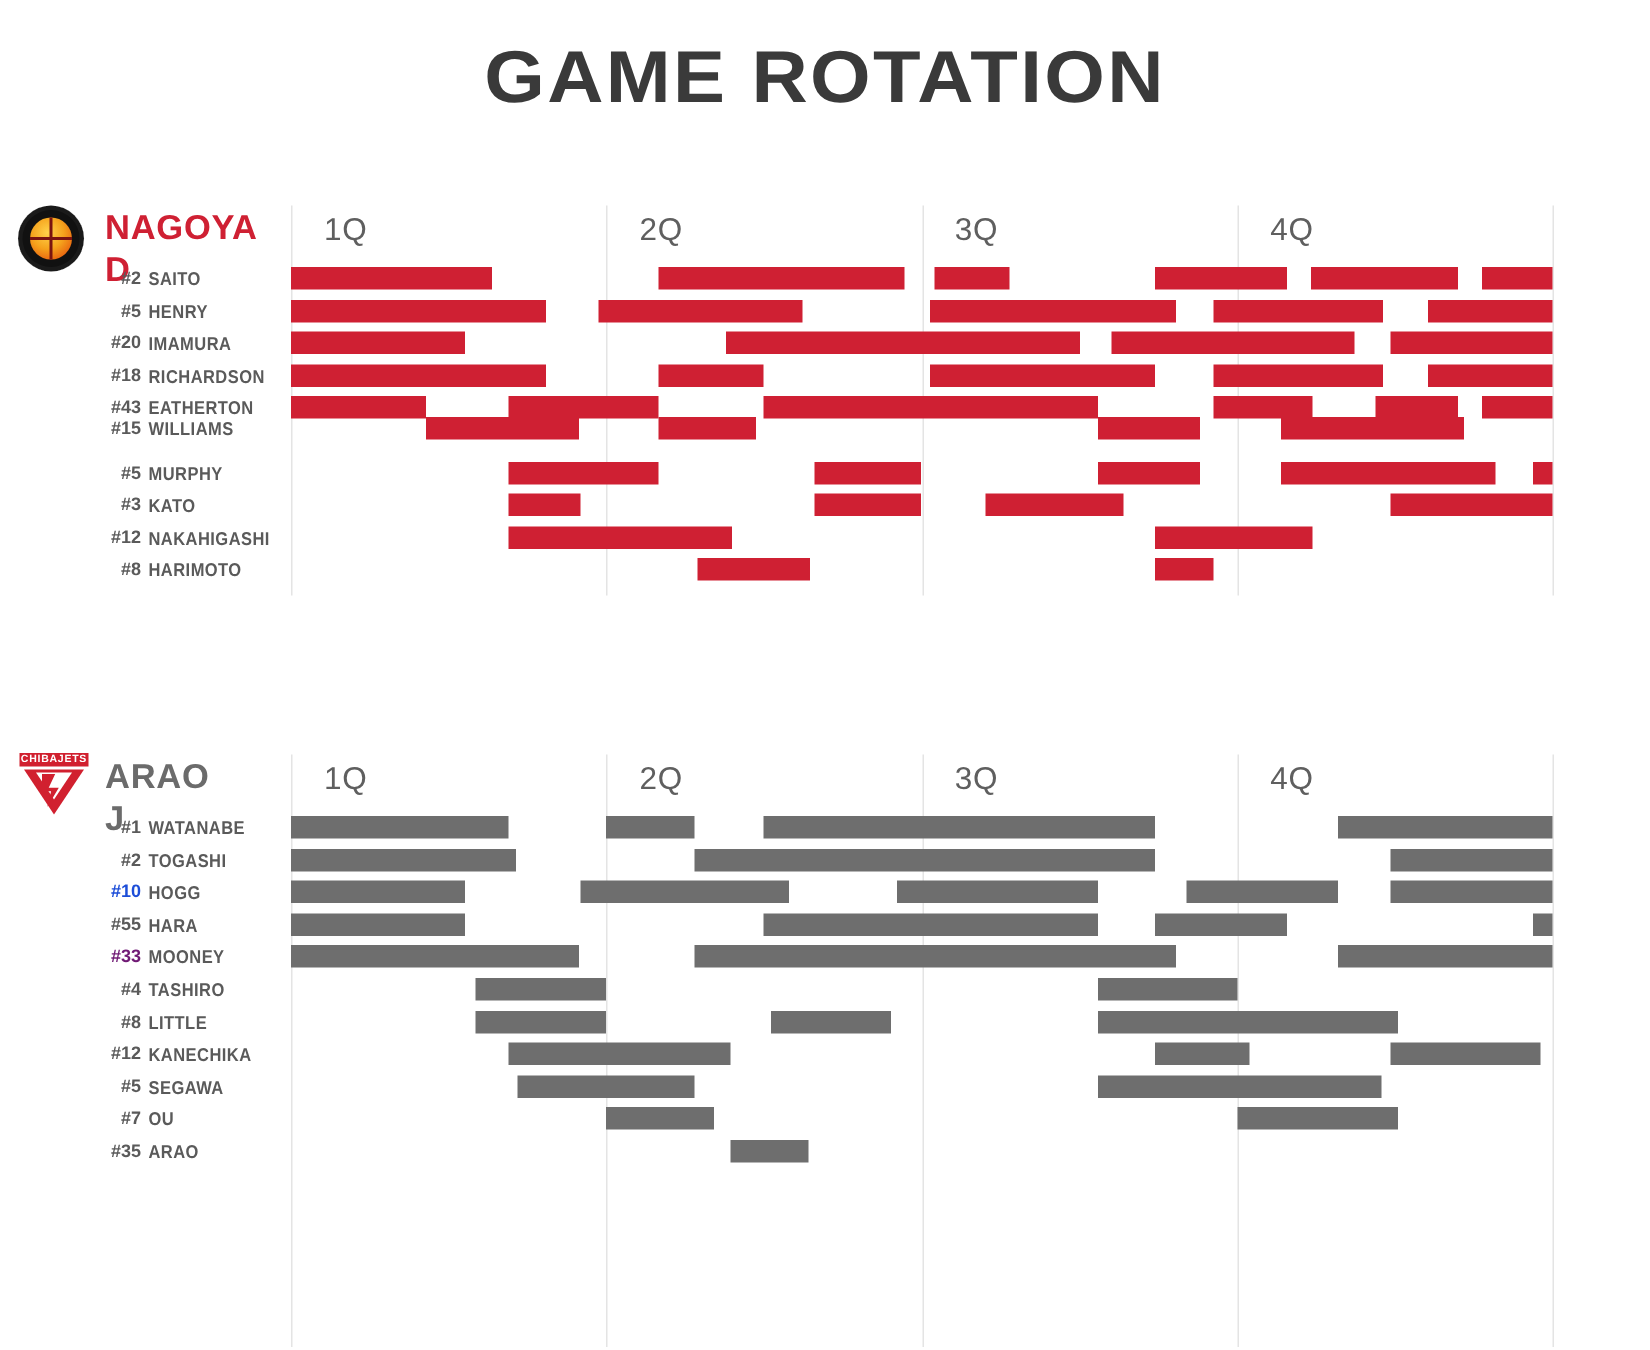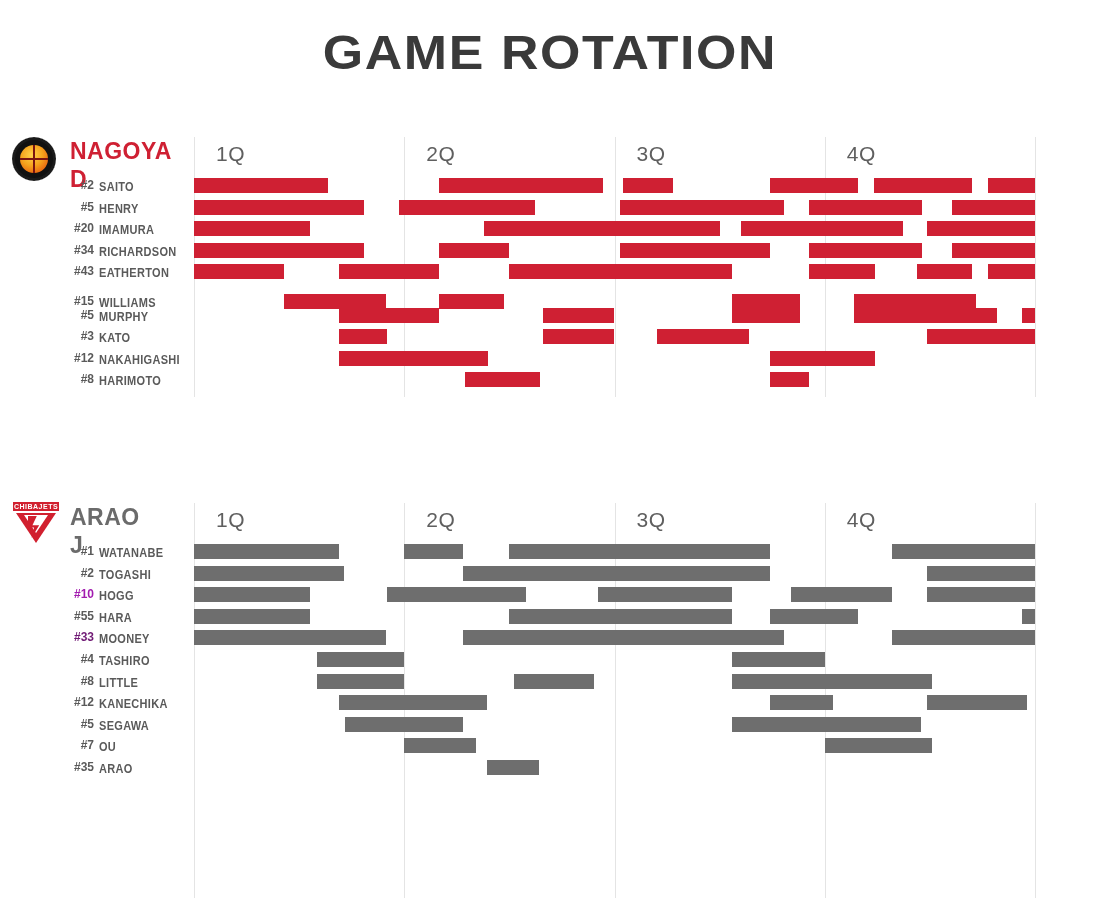--- a/index.html
+++ b/index.html
@@ -181,21 +181,21 @@
           <div class="pnum" style="color: rgb(90, 90, 90);">#20</div>
           <div class="pname" style="color: rgb(90, 90, 90);">IMAMURA</div>
           <div class="track">
             <div class="seg" style="left: 0px; width: 116.058px; background: rgb(207, 32, 51);"></div>
             <div class="seg" style="left: 290.145px; width: 236.321px; background: rgb(207, 32, 51);"></div>
             <div class="seg" style="left: 546.65px; width: 162.313px; background: rgb(207, 32, 51);"></div>
             <div class="seg" style="left: 733.352px; width: 107.648px; background: rgb(207, 32, 51);"></div>
           </div>
         </div>
         <div class="row" style="top: 104.8px;">
-          <div class="pnum" style="color: rgb(90, 90, 90);">#34</div>
+          <div class="pnum" style="color: rgb(90, 90, 90);">#18</div>
           <div class="pname" style="color: rgb(90, 90, 90);">RICHARDSON</div>
           <div class="track">
             <div class="seg" style="left: 0px; width: 169.882px; background: rgb(207, 32, 51);"></div>
             <div class="seg" style="left: 244.731px; width: 70.644px; background: rgb(207, 32, 51);"></div>
             <div class="seg" style="left: 426.387px; width: 149.698px; background: rgb(207, 32, 51);"></div>
             <div class="seg" style="left: 614.771px; width: 113.535px; background: rgb(207, 32, 51);"></div>
             <div class="seg" style="left: 757.741px; width: 83.259px; background: rgb(207, 32, 51);"></div>
           </div>
         </div>
         <div class="row" style="top: 126.4px;">
@@ -203,21 +203,21 @@
           <div class="pname" style="color: rgb(90, 90, 90);">EATHERTON</div>
           <div class="track">
             <div class="seg" style="left: 0px; width: 89.987px; background: rgb(207, 32, 51);"></div>
             <div class="seg" style="left: 144.652px; width: 100.079px; background: rgb(207, 32, 51);"></div>
             <div class="seg" style="left: 315.375px; width: 222.865px; background: rgb(207, 32, 51);"></div>
             <div class="seg" style="left: 614.771px; width: 66.439px; background: rgb(207, 32, 51);"></div>
             <div class="seg" style="left: 723.26px; width: 54.665px; background: rgb(207, 32, 51);"></div>
             <div class="seg" style="left: 793.904px; width: 47.096px; background: rgb(207, 32, 51);"></div>
           </div>
         </div>
-        <div class="row" style="top: 156px;">
+        <div class="row" style="top: 140px;">
           <div class="pnum" style="color: rgb(90, 90, 90);">#15</div>
           <div class="pname" style="color: rgb(90, 90, 90);">WILLIAMS</div>
           <div class="track">
             <div class="seg" style="left: 89.987px; width: 101.761px; background: rgb(207, 32, 51);"></div>
             <div class="seg" style="left: 244.731px; width: 65.598px; background: rgb(207, 32, 51);"></div>
             <div class="seg" style="left: 538.24px; width: 67.28px; background: rgb(207, 32, 51);"></div>
             <div class="seg" style="left: 660.185px; width: 121.945px; background: rgb(207, 32, 51);"></div>
           </div>
         </div>
         <div class="row" style="top: 169.6px;">
@@ -297,21 +297,21 @@
         <div class="row" style="top: 61.6px;">
           <div class="pnum" style="color: rgb(90, 90, 90);">#2</div>
           <div class="pname" style="color: rgb(90, 90, 90);">TOGASHI</div>
           <div class="track">
             <div class="seg" style="left: 0px; width: 149.698px; background: rgb(110, 110, 110);"></div>
             <div class="seg" style="left: 269.12px; width: 306.965px; background: rgb(110, 110, 110);"></div>
             <div class="seg" style="left: 733.352px; width: 107.648px; background: rgb(110, 110, 110);"></div>
           </div>
         </div>
         <div class="row" style="top: 83.2px;">
-          <div class="pnum" style="color: #a21caf;">#10</div>
+          <div class="pnum" style="color: #1d4ed8;">#10</div>
           <div class="pname" style="color: rgb(90, 90, 90);">HOGG</div>
           <div class="track">
             <div class="seg" style="left: 0px; width: 116.058px; background: rgb(110, 110, 110);"></div>
             <div class="seg" style="left: 193.43px; width: 138.765px; background: rgb(110, 110, 110);"></div>
             <div class="seg" style="left: 403.68px; width: 134.56px; background: rgb(110, 110, 110);"></div>
             <div class="seg" style="left: 597.11px; width: 100.92px; background: rgb(110, 110, 110);"></div>
             <div class="seg" style="left: 733.352px; width: 107.648px; background: rgb(110, 110, 110);"></div>
           </div>
         </div>
         <div class="row" style="top: 104.8px;">

